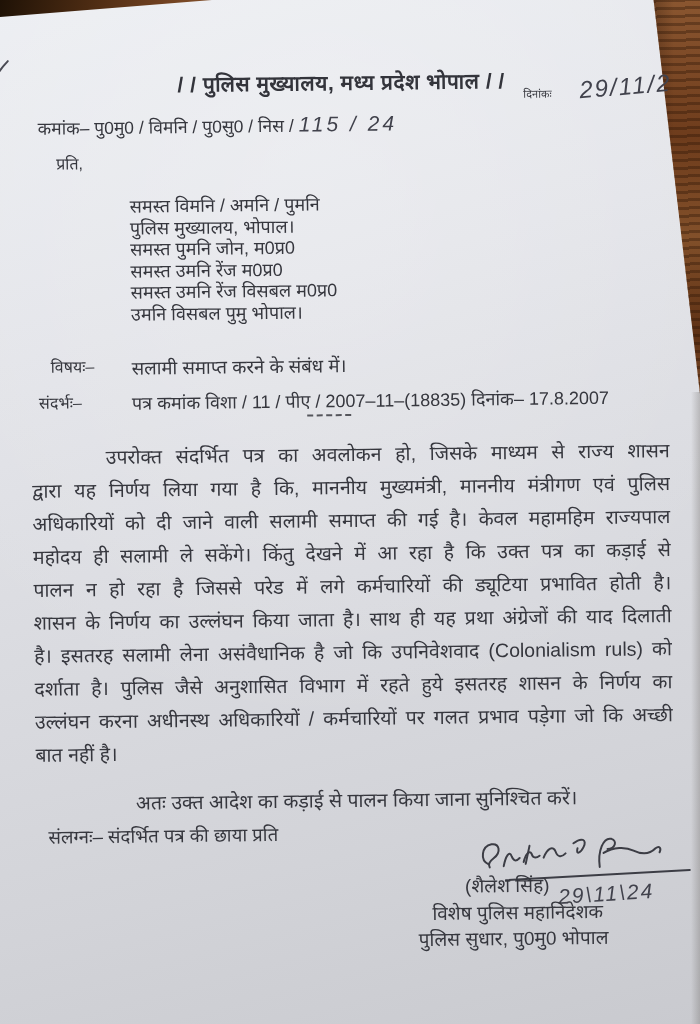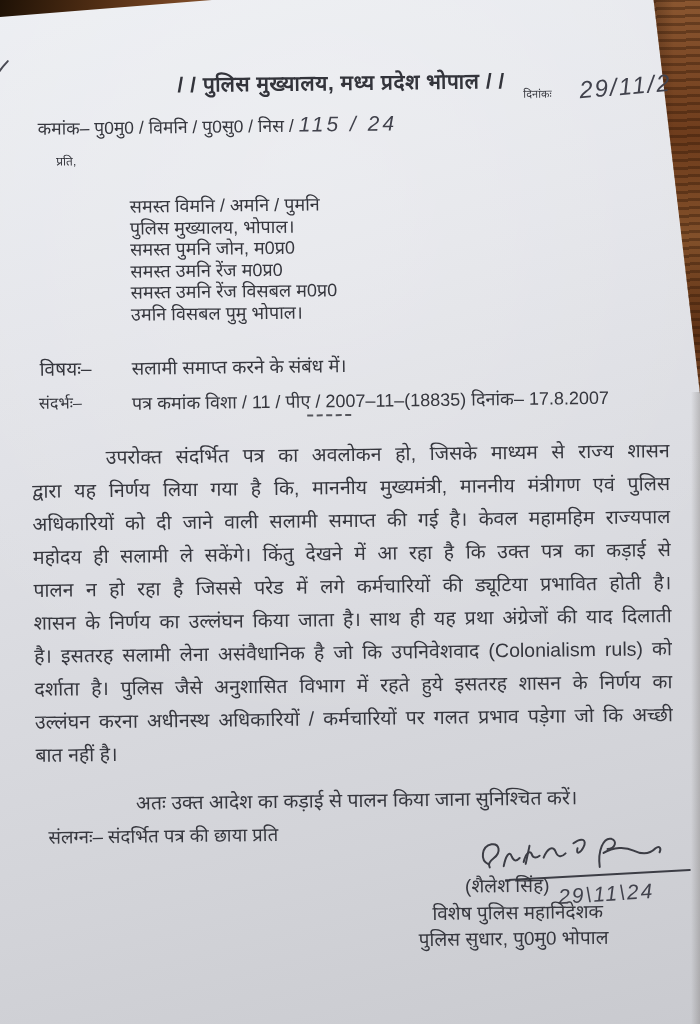--- a/index.html
+++ b/index.html
@@ -34,24 +34,24 @@
     transform:rotate(-0.7deg);transform-origin:350px 480px;
     color:#36373e;
   }
   .abs{position:absolute;}
   .title{left:150px;top:68px;width:392px;text-align:center;font-size:21px;font-weight:600;letter-spacing:0.5px;color:#33343b;}
   .date-label{left:528px;top:88px;font-size:11px;color:#3a3b42;}
   .hand{font-style:italic;color:#41424c;letter-spacing:2px;}
   .date-hand{left:584px;top:76px;font-size:24px;transform:rotate(-4deg);}
   .number-line{left:42px;top:112px;font-size:17.5px;white-space:nowrap;}
   .number-hand{font-size:21px;letter-spacing:3px;}
-  .salutation{left:60px;top:149px;font-size:12px;}
+  .salutation{left:60px;top:149px;font-size:16px;}
   .addr{left:133px;top:194px;font-size:18px;line-height:21.5px;}
   .addr div{white-space:nowrap;}
-  .subj-label{left:41px;top:352px;font-size:19px;}
+  .subj-label{left:52px;top:352px;font-size:16px;}
   .subj-text{left:133px;top:352px;font-size:18.5px;white-space:nowrap;}
   .ref-label{left:40px;top:388px;font-size:16px;}
   .ref-text{left:133px;top:388px;font-size:18px;white-space:nowrap;}
   .ref-dash{left:308px;top:414px;width:44px;height:0;border-top:2.5px dashed #55565c;}
   .body-block{left:32px;top:438px;width:638px;font-size:19.5px;}
   .body-line{height:33px;line-height:33px;overflow:hidden;text-align:justify;text-align-last:justify;white-space:normal;}
   .body-line.first{padding-left:74px;}
   .body-line.last{text-align-last:left;}
   .closing{left:132px;top:786px;font-size:19.5px;white-space:nowrap;}
   .enclosure{left:44px;top:820px;font-size:18.5px;white-space:nowrap;}

